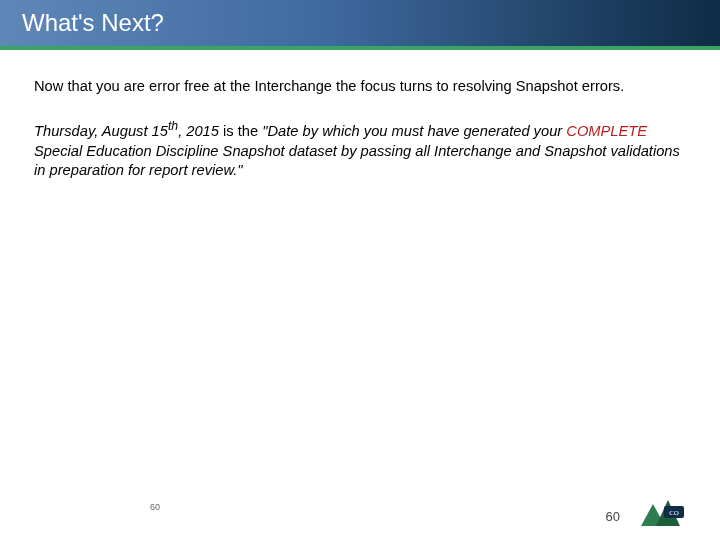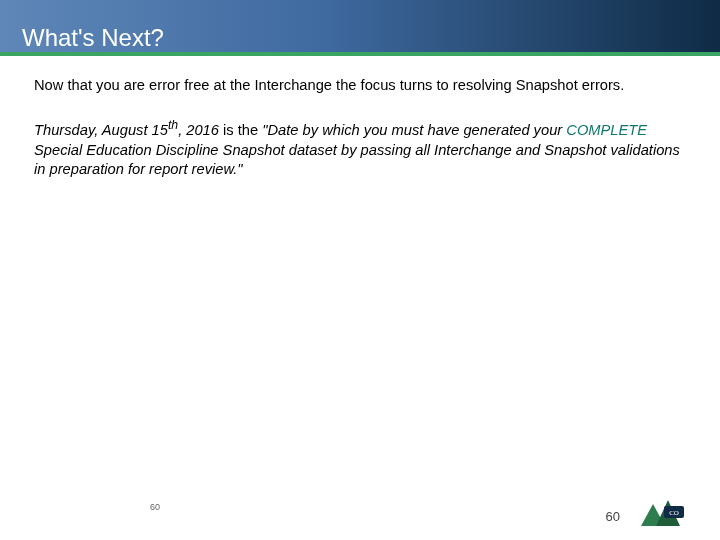--- a/index.html
+++ b/index.html
@@ -1,41 +1,41 @@
 <!DOCTYPE html>
 <html><head>
 <meta charset="utf-8">
 <style>
   html,body{margin:0;padding:0}
   body{width:720px;height:540px;background:#fff;font-family:Verdana,Geneva,sans-serif;color:#000;position:relative;overflow:hidden}
-  .title-bar{height:52px;background:linear-gradient(90deg,#5f87b8 0%,#3f6aa0 45%,#0f2b45 100%);display:flex;align-items:flex-end;padding-left:22px}
+  .title-bar{height:46px;background:linear-gradient(90deg,#5f87b8 0%,#3f6aa0 45%,#0f2b45 100%);display:flex;align-items:center;padding-left:22px}
   .title-bar h1{margin:0;color:#fff;font-family:"Trebuchet MS",Verdana,sans-serif;font-weight:400;font-size:24px}
   .accent{height:4px;background:#3aa563}
   .content{padding:18px 34px 0 34px;font-size:14.7px;line-height:1.32}
-  .content p{margin:2px 0 22px 0}
+  .content p{margin:9px 0 22px 0}
   .quote{font-style:italic}
   .quote .lead, .quote .complete{font-weight:normal;font-style:italic}
-  .quote .complete{color:#0f766e}
+  .quote .complete{color:#b91c1c}
   .small-pn{position:absolute;left:150px;bottom:28px;font-size:9px;color:#666}
   .big-pn{position:absolute;right:100px;bottom:16px;font-size:13px;color:#444}
   .logo{position:absolute;right:32px;bottom:6px}
   .logo svg{display:block}
 </style>
 </head>
 <body>
 
 <div class="title-bar">
   <h1>What's Next?</h1>
 </div>
 <div class="accent"></div>
 
 <div class="content">
   <p>Now that you are error free at the Interchange the focus turns to resolving Snapshot errors.</p>
   <p class="quote">
-    <span class="lead">Thursday, August 15</span><sup class="lead">th</sup><span class="lead">, 2016</span><span style="font-style:normal"> is the </span><span>"Date by which you must have generated your </span><span class="complete">COMPLETE</span><span> Special Education Discipline Snapshot dataset by passing all Interchange and Snapshot validations in preparation for report review."</span>
+    <span class="lead">Thursday, August 15</span><sup class="lead">th</sup><span class="lead">, 2015</span><span style="font-style:normal"> is the </span><span>"Date by which you must have generated your </span><span class="complete">COMPLETE</span><span> Special Education Discipline Snapshot dataset by passing all Interchange and Snapshot validations in preparation for report review."</span>
   </p>
 </div>
 
 <div class="small-pn">60</div>
 <div class="big-pn">60</div>
 
 <div class="logo">
   <svg width="58" height="40" viewBox="0 0 58 40">
     <polygon points="11,32 23,10 35,32" fill="#2e7d4f"></polygon>
     <polygon points="26,32 38,6 50,32" fill="#1f5c3a"></polygon>

